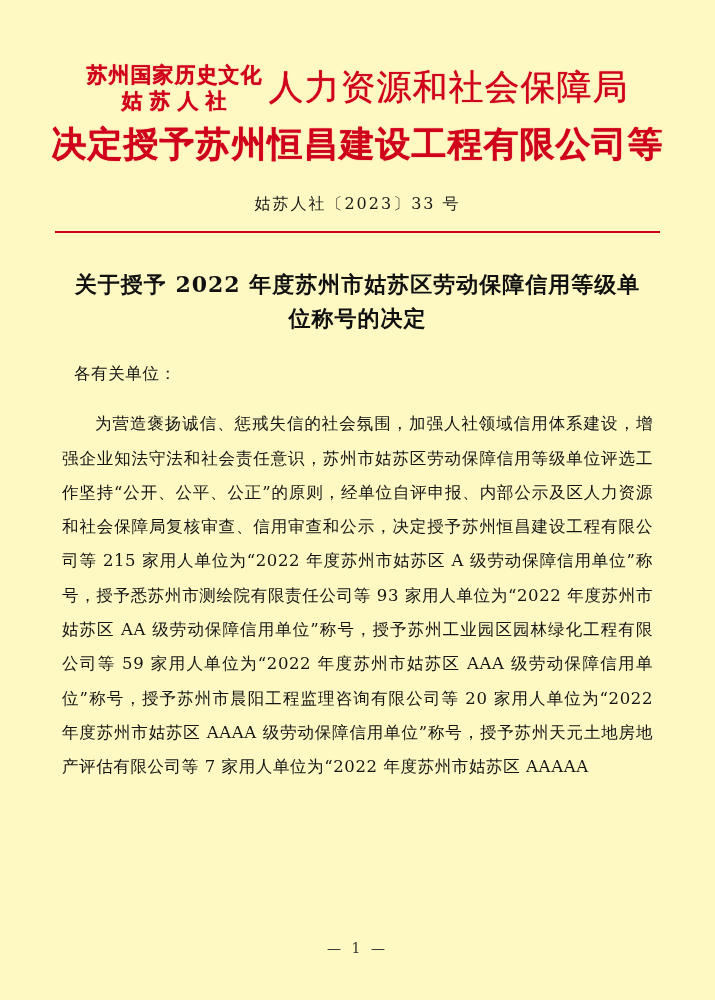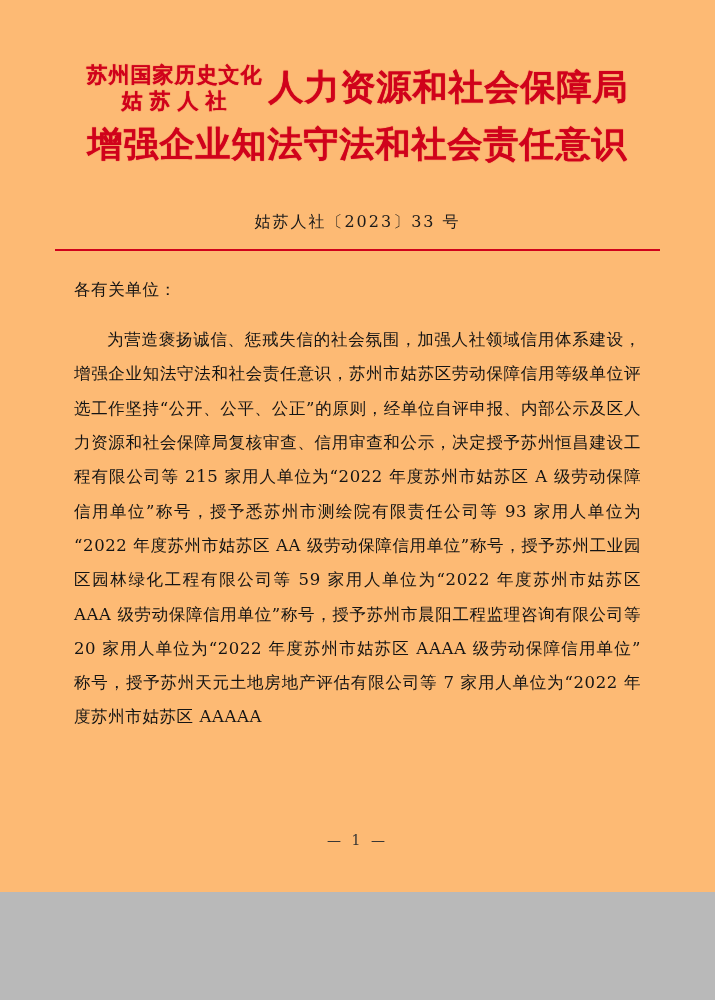--- a/index.html
+++ b/index.html
@@ -6,23 +6,23 @@
     margin: 0;
     padding: 0;
     background: #b9b9b9;
   }
   body {
     font-family: "Liberation Serif", "DejaVu Serif", serif;
   }
   .page {
     position: relative;
     width: 715px;
-    height: 892px;
+    height: 1000px;
     margin: 0 auto;
-    background: #fdba74;
+    background: #fef9c3;
     overflow: hidden;
     box-sizing: border-box;
   }
   
   .letterhead {
     padding-top: 62px;
     text-align: center;
   }
   .lh-row1 {
     display: flex;
@@ -41,38 +41,38 @@
     letter-spacing: 1px;
     font-family: "DejaVu Serif", "Liberation Serif", serif;
     text-shadow: 0 0 1px #d0021b;
   }
   .lh-left span:nth-child(2) {
     letter-spacing: 7px;
     padding-left: 6px;
   }
   .lh-big {
     font-size: 35px;
-    font-weight: bold;
+    font-weight: normal;
     letter-spacing: 1px;
     font-family: "DejaVu Serif", "Liberation Serif", serif;
     text-shadow: 0 0 1px #d0021b;
     line-height: 1.1;
   }
   .lh-row2 {
     margin-top: 12px;
     color: #d0021b;
     font-size: 35px;
     font-weight: bold;
     letter-spacing: 1px;
     font-family: "DejaVu Serif", "Liberation Serif", serif;
     text-shadow: 0 0 1px #d0021b;
     line-height: 1.1;
   }
   .doc-number {
-    margin-top: 48px;
+    margin-top: 30px;
     text-align: center;
     font-size: 16px;
     letter-spacing: 2px;
     color: #1a1a1a;
     font-family: "DejaVu Serif", "Liberation Serif", serif;
   }
   .red-rule {
     margin: 16px 55px 0 55px;
     height: 2px;
     background: #d0021b;
@@ -94,21 +94,21 @@
     font-size: 16.5px;
     line-height: 2.08;
     color: #141414;
     letter-spacing: 0.6px;
     font-family: "DejaVu Serif", "Liberation Serif", serif;
   }
   .salutation {
     margin: 16px;
   }
   .para {
-    margin: 16px;
+    margin: 4px;
     text-align: justify;
     text-justify: inter-character;
     text-indent: 2em;
   }
   
   .page-number {
     position: absolute;
     left: 0;
     right: 0;
     bottom: 44px;
@@ -125,27 +125,28 @@
 <div class="page">
 
   <div class="letterhead">
     <div class="lh-row1">
       <div class="lh-left">
         <span>苏州国家历史文化</span>
         <span>姑苏人社</span>
       </div>
       <div class="lh-big">人力资源和社会保障局</div>
     </div>
-    <div class="lh-row2">增强企业知法守法和社会责任意识</div>
+    <div class="lh-row2">决定授予苏州恒昌建设工程有限公司等</div>
   </div>
 
   <div class="doc-number">姑苏人社〔2023〕33 号</div>
 
   <div class="red-rule"></div>
 
+  <div class="title">关于授予 2022 年度苏州市姑苏区劳动保障信用等级单位称号的决定</div>
 
   <div class="body-wrap">
     <p class="salutation">各有关单位：</p>
     <p class="para">为营造褒扬诚信、惩戒失信的社会氛围，加强人社领域信用体系建设，增强企业知法守法和社会责任意识，苏州市姑苏区劳动保障信用等级单位评选工作坚持“公开、公平、公正”的原则，经单位自评申报、内部公示及区人力资源和社会保障局复核审查、信用审查和公示，决定授予苏州恒昌建设工程有限公司等 215 家用人单位为“2022 年度苏州市姑苏区 A 级劳动保障信用单位”称号，授予悉苏州市测绘院有限责任公司等 93 家用人单位为“2022 年度苏州市姑苏区 AA 级劳动保障信用单位”称号，授予苏州工业园区园林绿化工程有限公司等 59 家用人单位为“2022 年度苏州市姑苏区 AAA 级劳动保障信用单位”称号，授予苏州市晨阳工程监理咨询有限公司等 20 家用人单位为“2022 年度苏州市姑苏区 AAAA 级劳动保障信用单位”称号，授予苏州天元土地房地产评估有限公司等 7 家用人单位为“2022 年度苏州市姑苏区 AAAAA</p>
   </div>
 
   <div class="page-number">— 1 —</div>
 
 </div>
 

